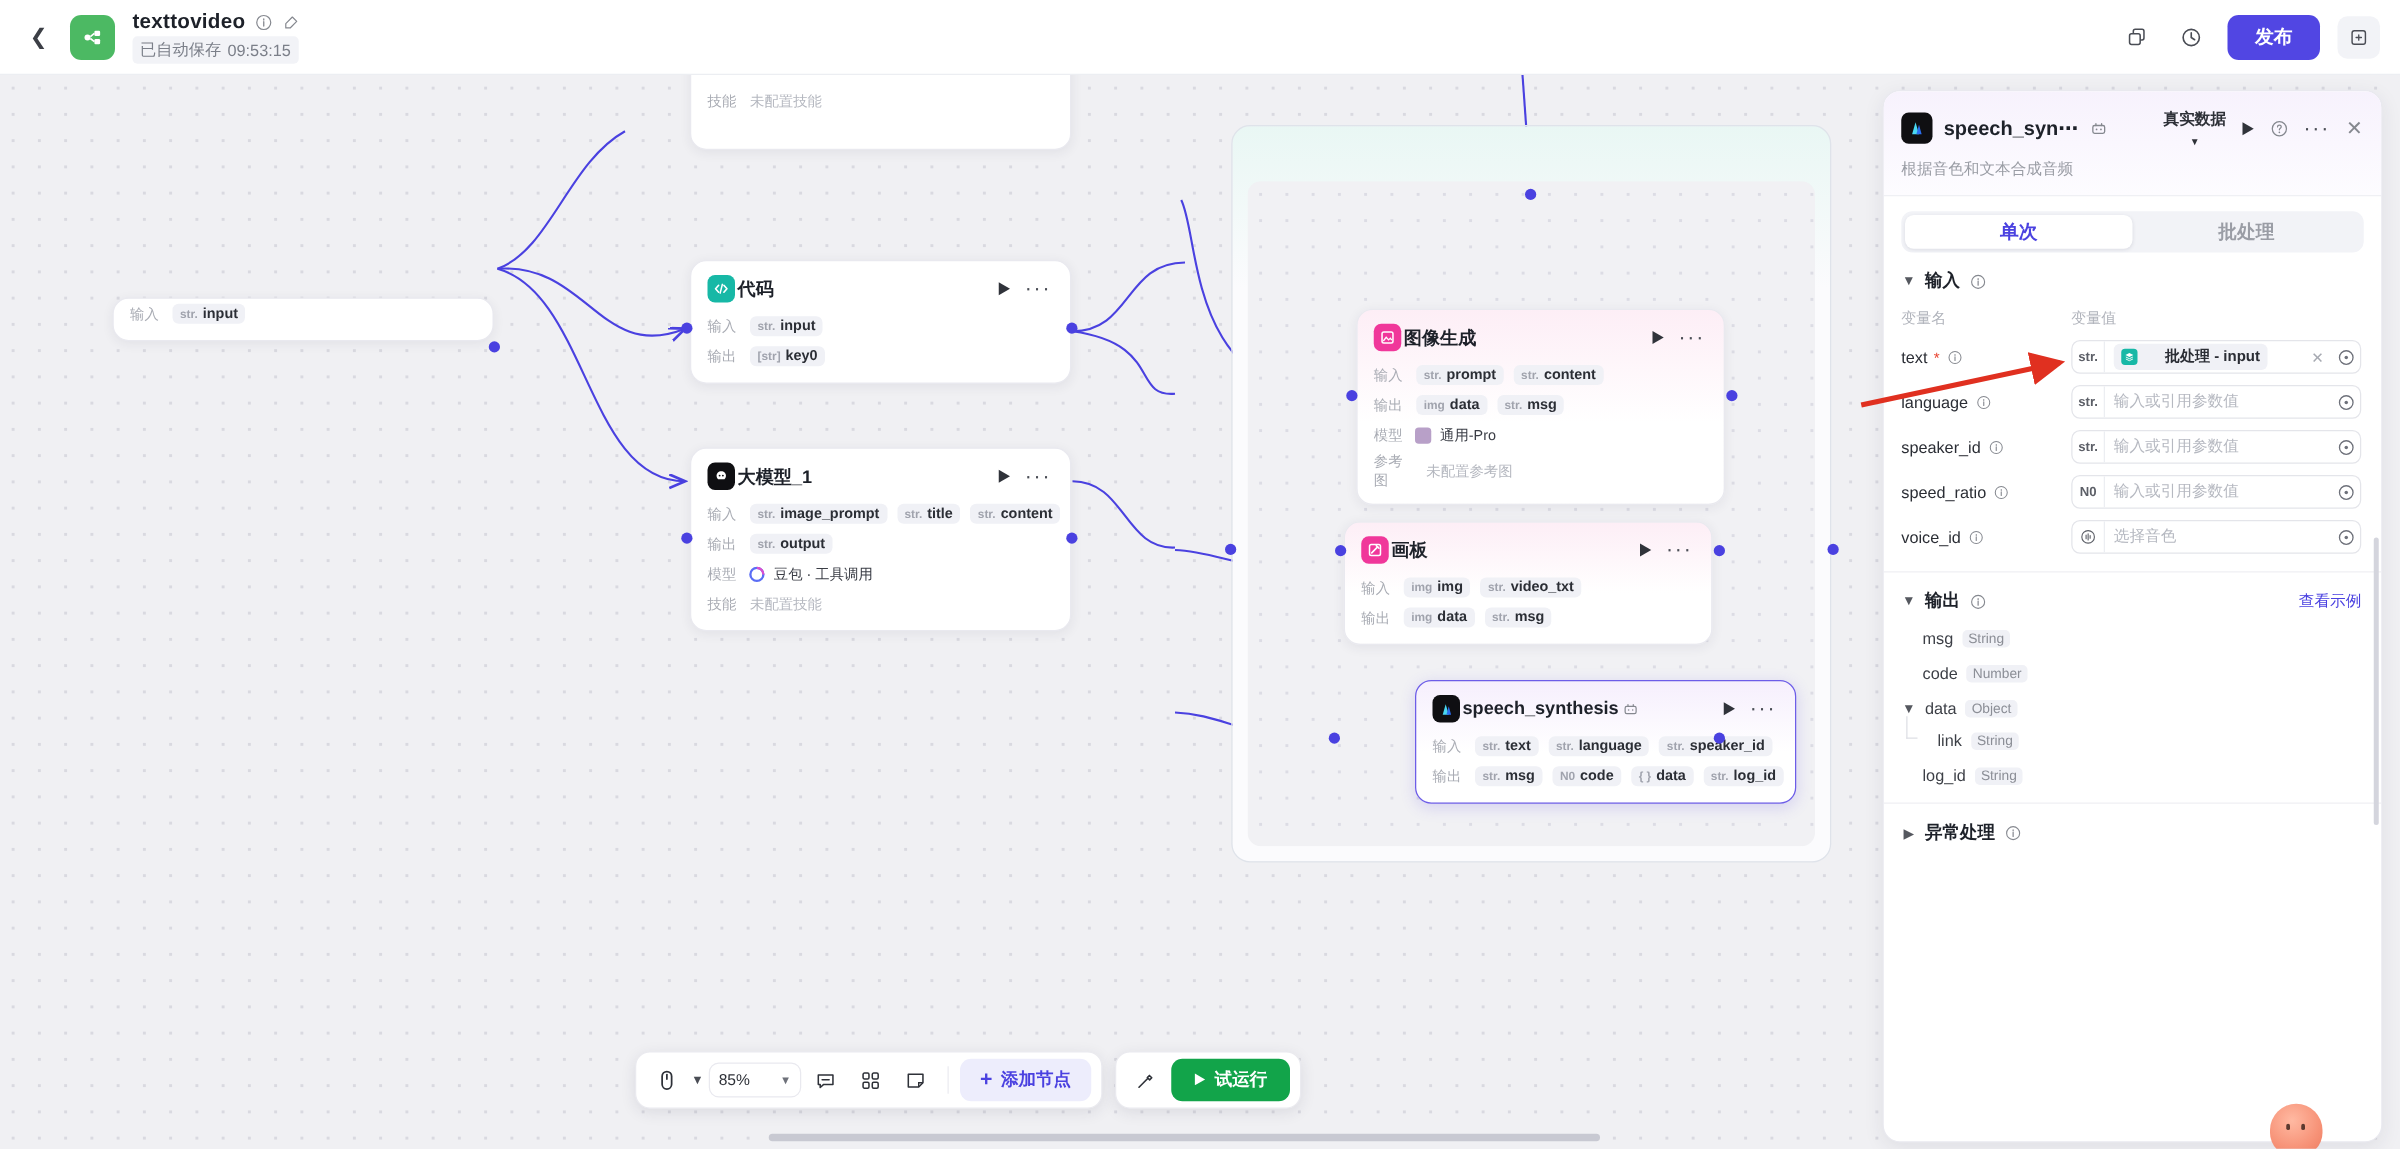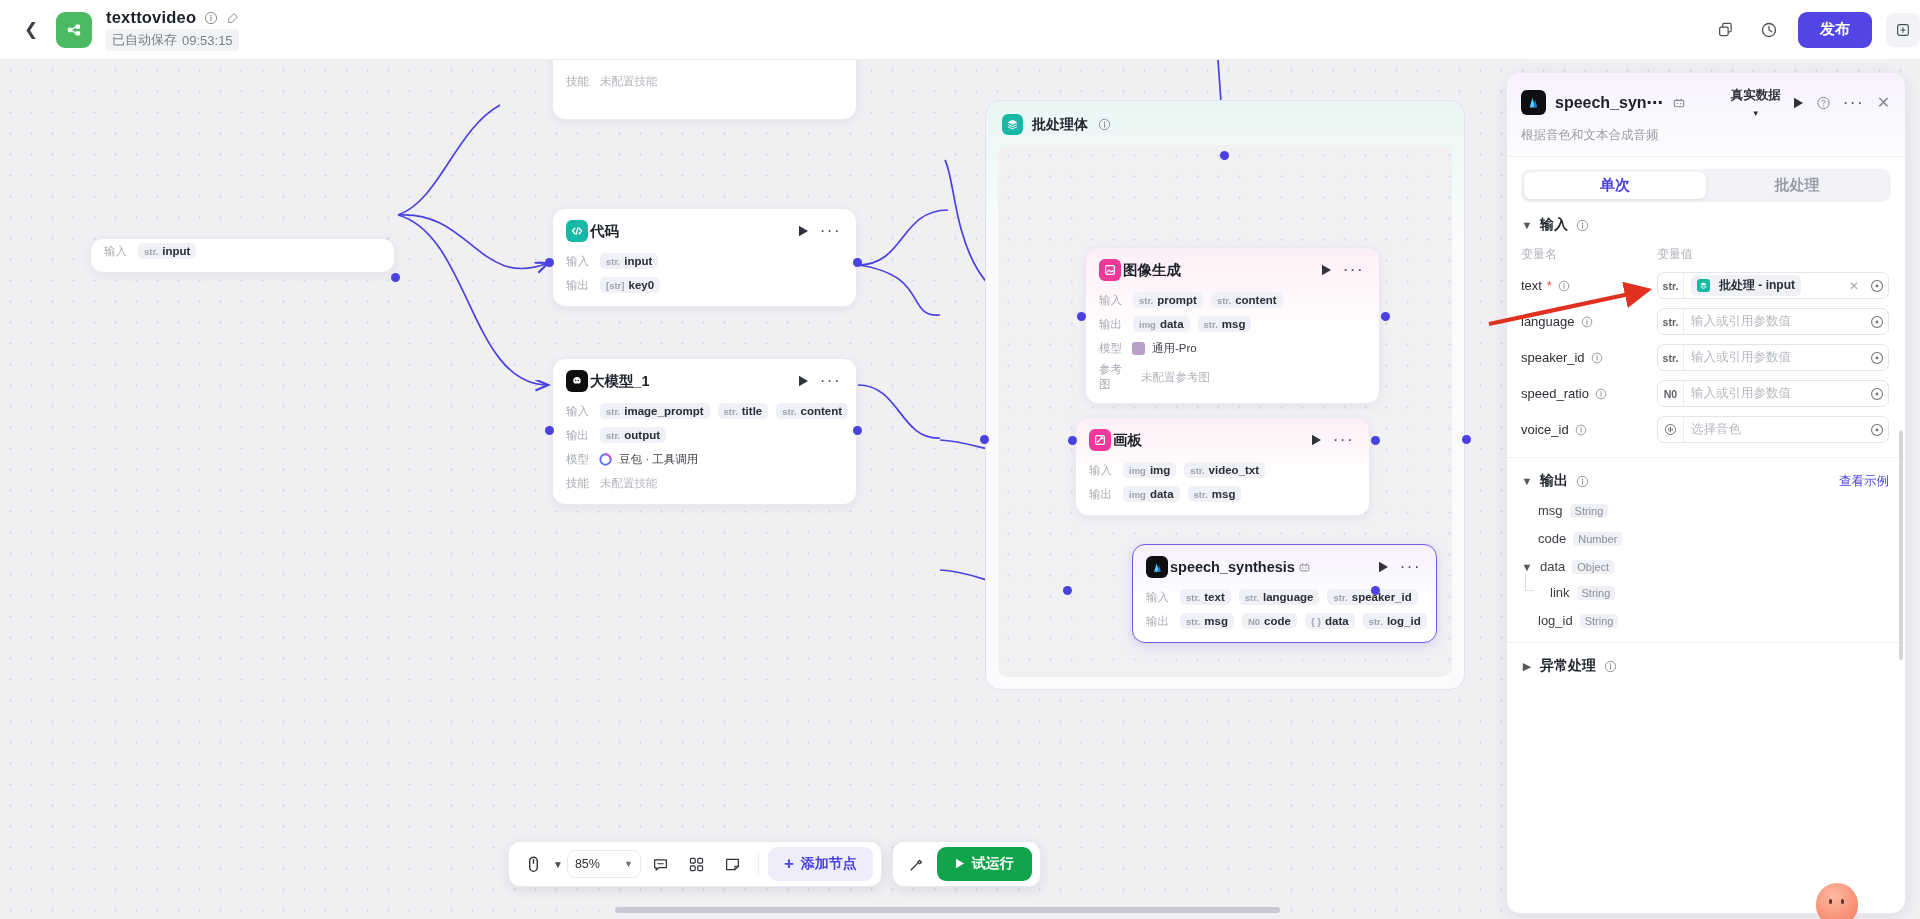--- a/index.html
+++ b/index.html
@@ -26,21 +26,21 @@
   .title-block { margin-left: 14px; display: flex; flex-direction: column; gap: 2px; }
   .title-row { display: flex; align-items: center; gap: 7px; }
   .app-title { font-size: 16.5px; font-weight: 700; color: #1d2129; letter-spacing: .2px; }
   .ico-sm { width: 15px; height: 15px; color: #85888f; display: inline-flex; align-items:center; justify-content:center; cursor: pointer; }
   .save-row { display: flex; align-items: center; }
   .save-chip {
     background: #f2f3f7; border-radius: 4px; padding: 2px 6px;
     font-size: 13px; color: #7b7f89; display: flex; gap: 5px; align-items: center;
   }
   .topbar-right {
-    margin-left: auto; display: flex; align-items: center; gap: 14px; 
+    margin-left: auto; display: flex; align-items: center; gap: 14px; padding-right: 16px;
   }
   .tb-icon {
     width: 30px; height: 30px; display: flex; align-items: center; justify-content: center;
     color: #4a4d55; cursor: pointer; border-radius: 7px;
   }
   .publish-btn {
     background: #5146e3; color: #fff; border: none; border-radius: 9px;
     height: 36px; padding: 0 22px; font-size: 15px; font-weight: 700;
     font-family: "Liberation Sans", sans-serif; cursor: pointer;
   }
@@ -190,21 +190,21 @@
     flex: 1; height: 27px; border: 1px solid #e4e5ea; border-radius: 7px;
     display: flex; align-items: center; background: #fff; overflow: hidden;
   }
   .ptype {
     width: 26px; height: 100%; display: flex; align-items: center; justify-content: center;
     font-size: 10.5px; color: #5c5f67; font-weight: 700; border-right: 1px solid #eceef2; flex: none;
   }
   .pval { flex: 1; display: flex; align-items: center; gap: 6px; padding: 0 7px; font-size: 12.5px; color: #2b2e35; min-width: 0; }
   .pval.ph { color: #b6b9c1; }
   .ref-chip {
-    display: inline-flex; align-items: center; gap: 9px; background: #f0f1f6;
+    display: inline-flex; align-items: center; gap: 22px; background: #f0f1f6;
     border-radius: 5px; padding: 2px 6px; font-size: 12px; color: #2b2e35; font-weight: 600;
   }
   .clear-x { color: #a6a9b1; font-size: 12px; cursor: pointer; margin-left: auto; }
   .pset { width: 22px; display: flex; align-items: center; justify-content: center; color: #6e717a; cursor: pointer; flex: none; }
   .out-row { display: flex; align-items: center; gap: 7px; margin-top: 13px; }
   .out-name { font-size: 13px; color: #3c3f46; }
   .out-type {
     font-size: 11px; color: #8b8e96; background: #f0f1f6;
     border-radius: 4px; padding: 1px 5px;
   }
@@ -322,36 +322,20 @@
   <div class="node" style="left:552px; top:-48px; width:305px; height:108px;">
     <div class="node-body" style="padding-top:58px;">
       <div class="row">
         <span class="row-label">技能</span>
         <span class="plain">未配置技能</span>
       </div>
     </div>
   </div>
 
   <div class="batch-box" style="left:985px; top:40px; width:480px; height:590px;">
-    <div class="batch-head">
-      <div class="node-ico" style="background:#17b8a6; width:21px; height:21px;">
-        <svg width="13" height="13" viewBox="0 0 16 16" fill="none">
-          <path d="M8 2.2 L14 5.2 L8 8.2 L2 5.2 Z" fill="#fff"></path>
-          <path d="M2.6 8 L8 10.6 L13.4 8" stroke="#fff" stroke-width="1.2" fill="none"></path>
-          <path d="M2.6 10.8 L8 13.4 L13.4 10.8" stroke="#fff" stroke-width="1.2" fill="none"></path>
-        </svg>
-      </div>
-      <span class="batch-title">批处理体</span>
-      <span class="ico-sm">
-        <svg width="13" height="13" viewBox="0 0 16 16" fill="none">
-            <circle cx="8" cy="8" r="6.4" stroke="currentColor" stroke-width="1.1"></circle>
-            <path d="M8 7.2v4M8 4.8v.9" stroke="currentColor" stroke-width="1.2" stroke-linecap="round"></path>
-          </svg>
-      </span>
-    </div>
     <div class="batch-inner"></div>
   </div>
   <div class="port" style="left:1220px; top:91px;"></div>
 
   <div class="node" style="left:90px; top:178px; width:305px;">
     <div class="node-body">
       <div class="row">
         <span class="row-label">输入</span>
         <span class="chip">
           <span class="t">str.</span>

